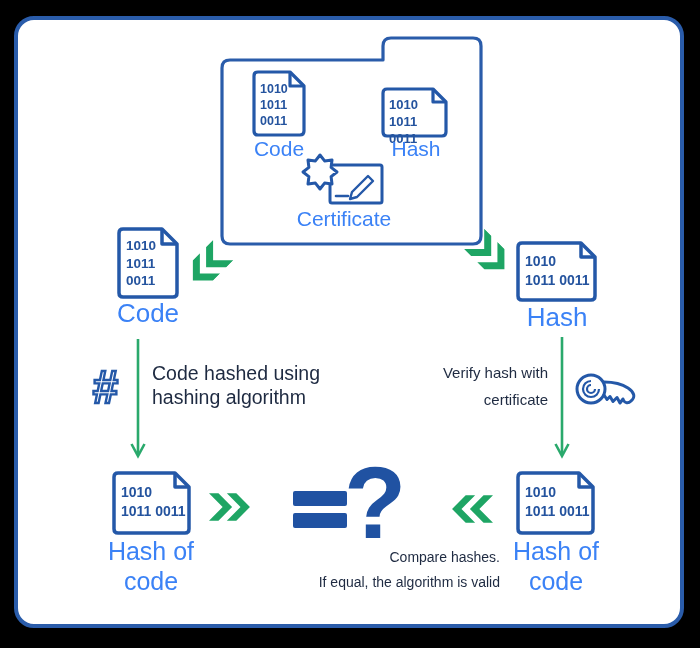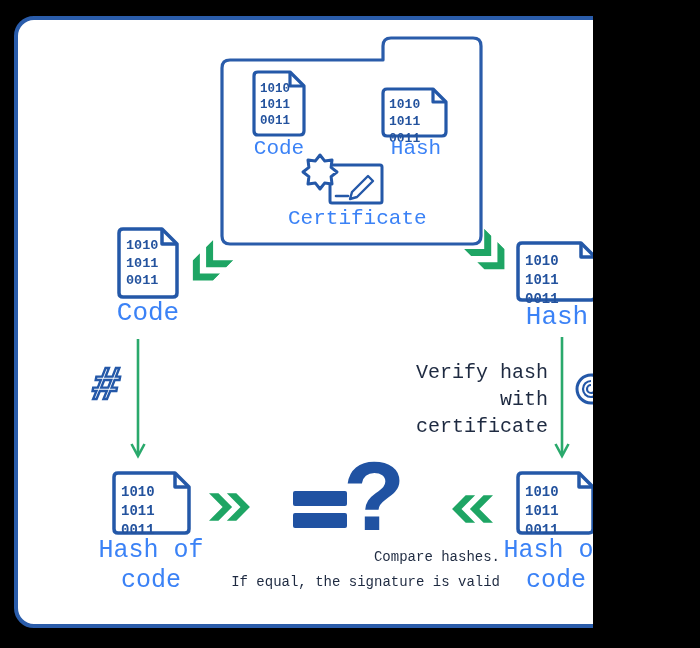--- a/index.html
+++ b/index.html
@@ -1,17 +1,17 @@
 <!DOCTYPE html>
 <html><head>
 <meta charset="utf-8">
 <style>
   html,body{margin:0;padding:0;background:#000;}
-  .canvas{position:relative;width:593px;height:648px;background:#000;overflow:hidden;
-          font-family:Liberation Mono, monospace;}
+  .canvas{position:relative;width:700px;height:648px;background:#000;overflow:hidden;
+          font-family:Liberation Sans, sans-serif;}
   .panel{position:absolute;left:14px;top:16px;width:662px;height:604px;background:#fff;
          border:4px solid #2a5caa;border-radius:20px;}
   .abs{position:absolute;}
   svg{display:block;}
 
   
   .doc{position:absolute;}
   .doc svg{position:absolute;left:0;top:0;width:100%;height:100%;}
   .doc .lines{position:absolute;left:0;top:0;width:100%;height:100%;
               color:#24539e;font-weight:bold;box-sizing:border-box;}
@@ -119,36 +119,40 @@
   </div>
   <div class="lbl" style="left:512px;top:303px;width:90px;font-size:26px;">Hash</div>
 
   <div class="abs" style="left:130px;top:338px;width:16px;height:124px;">
     <svg viewBox="0 0 16 124" width="16" height="124">
       <line x1="8" y1="1" x2="8" y2="116" stroke="#2aa96c" stroke-width="2.6"></line>
       <polyline points="1.5,106 8,118 14.5,106" fill="none" stroke="#2aa96c" stroke-width="2.6"></polyline>
     </svg>
   </div>
   <div class="hashg" style="left:92px;top:364px;">#</div>
+  <div class="cap" style="left:152px;top:362px;width:200px;font-size:19.5px;line-height:23.5px;text-align:left;">
+    <div>Code hashed using</div>
+    <div>hashing algorithm</div>
+  </div>
 
   <div class="abs" style="left:554px;top:336px;width:16px;height:126px;">
     <svg viewBox="0 0 16 126" width="16" height="126">
       <line x1="8" y1="1" x2="8" y2="118" stroke="#2aa96c" stroke-width="2.6"></line>
       <polyline points="1.5,108 8,120 14.5,108" fill="none" stroke="#2aa96c" stroke-width="2.6"></polyline>
     </svg>
   </div>
   <div class="abs" style="left:572px;top:366px;width:68px;height:47px;">
     <svg viewBox="0 0 68 47" width="68" height="47">
       <circle cx="19" cy="23" r="14" fill="#fff" stroke="#2458a8" stroke-width="3"></circle>
       <path d="M 19 15 a 8 8 0 1 0 8 8" fill="none" stroke="#2458a8" stroke-width="2.2"></path>
       <path d="M 19 19 a 4 4 0 1 0 4 4" fill="none" stroke="#2458a8" stroke-width="2.2"></path>
       <path d="M 32 16 C 41 16 50 18 56 22 C 62 26 64 31 59 35 C 56 38 52 37 51 33 L 48 37 L 45 31.5 L 41 35.5 L 38 30.5 L 35 33.5 L 32 29" fill="none" stroke="#2458a8" stroke-width="3" stroke-linejoin="round" stroke-linecap="round"></path>
     </svg>
   </div>
-  <div class="cap" style="left:398px;top:359px;width:150px;font-size:20px;line-height:27px;text-align:right;">
+  <div class="cap" style="left:398px;top:359px;width:150px;font-size:15px;line-height:27px;text-align:right;">
     <div>Verify hash with</div>
     <div>certificate</div>
   </div>
 
   <div class="doc" style="left:112px;top:471px;width:79px;height:64px;">
     <svg viewBox="0 0 79 64">
       <path d="M 63 2 H 6 Q 2 2 2 6 V 58 Q 2 62 6 62 H 73 Q 77 62 77 58 V 16 L 63 2 Z" fill="#fff" stroke="#2458a8" stroke-width="3.5" stroke-linejoin="round"></path>
       <path d="M 63 2 V 16 H 77" fill="none" stroke="#2458a8" stroke-width="3.5" stroke-linejoin="round"></path>
     </svg>
     <div class="lines" style="padding:12px 0 0 9px;font-size:14px;line-height:19px;">
@@ -190,15 +194,15 @@
   </div>
 
   <div>
     <div class="eqbar" style="left:293px;top:491px;"></div>
     <div class="eqbar" style="left:293px;top:513px;"></div>
     <div class="qmark" style="left:344px;top:452px;">?</div>
   </div>
 
   <div class="cap" style="left:220px;top:545px;width:280px;font-size:14px;line-height:25px;text-align:right;">
     <div>Compare hashes.</div>
-    <div>If equal, the signature is valid</div>
+    <div>If equal, the algorithm is valid</div>
   </div>
 </div>
 
 </body></html>

